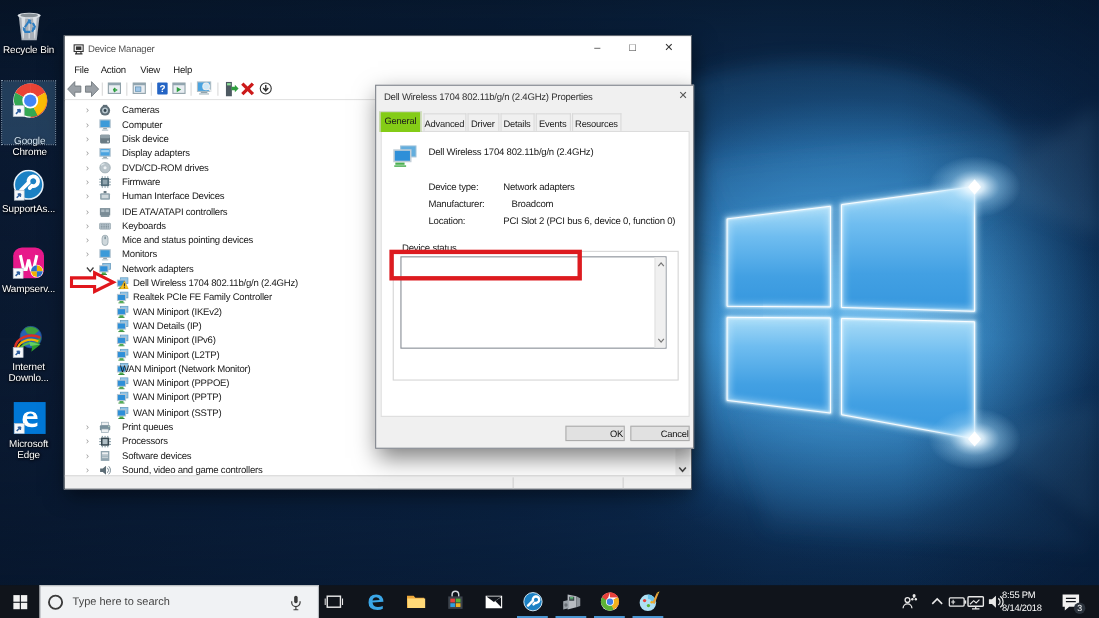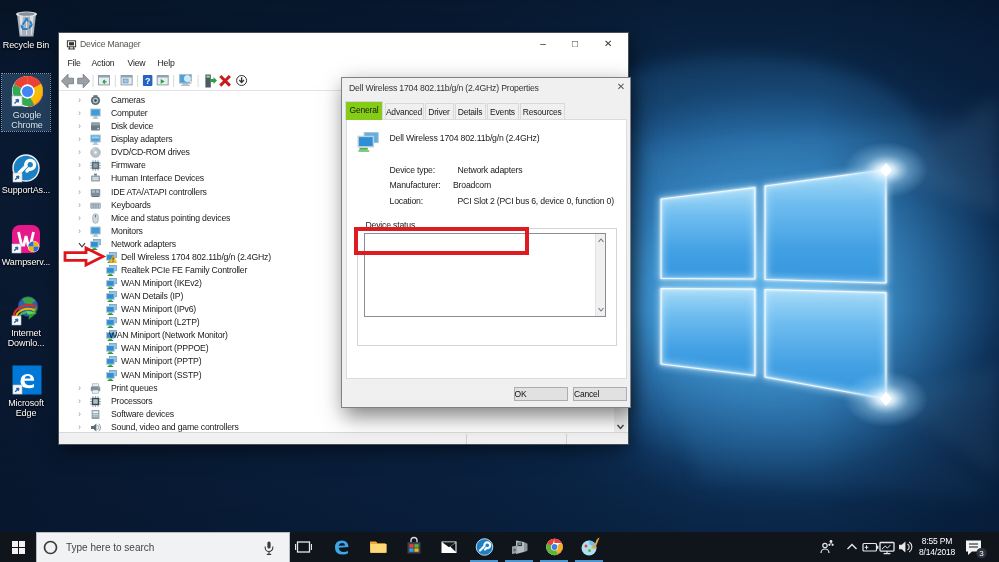--- a/index.html
+++ b/index.html
@@ -21,26 +21,26 @@
 .trow .lbl{position:absolute;top:0}
 #dm .sbar{position:absolute;bottom:0;left:0;width:100%;height:12px;background:#f0f0f0;border-top:1px solid #d9d9d9}
 #dm .vscroll{position:absolute;right:1px;top:59px;width:13px;height:341px;background:#f0f0f0}
 
 #dlg{position:absolute;left:341px;top:77px;width:290px;height:331px;background:#f0f0f0;border:1px solid #7e838b;box-shadow:3px 8px 20px rgba(0,0,0,.5);font-size:8.7px;letter-spacing:-0.2px;color:#111}
 #dlg .dtitle{position:absolute;left:7px;top:5px;color:#333;font-size:8.7px}
 #dlg .tab{position:absolute;top:25px;height:17px;background:#f0f0f0;border:1px solid #d9d9d9;border-bottom:none;text-align:center;font-size:8.5px;color:#1a1a1a;line-height:16px}
 #dlg .tab.on{top:23px;height:19px;background:#84cc16;z-index:3}
 #dlg .page{position:absolute;left:4px;top:41px;width:281px;height:260px;background:#fff;border:1px solid #dcdcdc}
 #dlg .row{position:absolute;font-size:8.7px;color:#1a1a1a}
-.btn{position:absolute;width:54px;height:14px;background:#e1e1e1;border:1px solid #adadad;font-size:8.5px;color:#111;text-align:left;line-height:12px}
+.btn{position:absolute;width:54px;height:14px;background:#e1e1e1;border:1px solid #adadad;font-size:8.5px;color:#111;text-align:right;line-height:12px}
 
 #task{position:absolute;left:0;top:532px;width:999px;height:30px;background:#10141b}
 #task .ticon{position:absolute;top:0;height:30px}
 #search{position:absolute;left:36px;top:0;width:254px;height:30px;background:#f0f2f4;border:1px solid #b8bcc0;border-bottom:none}
-#clock{position:absolute;left:911px;width:52px;top:4px;color:#fff;font-size:8.5px;text-align:center;line-height:11px;letter-spacing:-0.2px}
+#clock{position:absolute;left:911px;width:52px;top:4px;color:#fff;font-size:8.5px;line-height:11px;letter-spacing:-0.2px}
 </style></head>
 <body>
 <svg id="wall" width="999" height="562" viewBox="0 0 999 562">
 <defs>
 <linearGradient id="sky" x1="0" y1="0" x2="1" y2="0">
  <stop offset="0" stop-color="#0a1930"></stop>
         <stop offset="0.45" stop-color="#0c2444"></stop>
  <stop offset="0.7" stop-color="#0e3058"></stop>
         <stop offset="1" stop-color="#0d2f56"></stop>
 </linearGradient>
@@ -166,21 +166,21 @@
   <path d="M16.5,1 A15.5,15.5 0 0 1 30.1,9 L16.5,9 Z M30.1,9 A15.5,15.5 0 0 1 16.5,32" fill="#ea4335"></path>
   <path d="M16.5,1 A15.5,15.5 0 0 1 30.1,9 L16.5,16.5 Z" fill="#ea4335"></path>
   <path d="M30.1,9 A15.5,15.5 0 0 1 23,29.9 L16.5,16.5 Z" fill="#fbbc05"></path>
   <path d="M23,29.9 A15.5,15.5 0 0 1 3,9.2 L16.5,16.5 Z" fill="#34a853"></path>
   <path d="M3,9.2 A15.5,15.5 0 0 1 16.5,1 L16.5,16.5 Z" fill="#ea4335"></path>
   <circle cx="16.5" cy="16.5" r="7.2" fill="#fff"></circle>
   <circle cx="16.5" cy="16.5" r="5.6" fill="#4285f4"></circle>
   <rect x="1" y="21" width="10" height="10" fill="#f6f8fa" stroke="#b8c2cc" stroke-width="0.6"></rect>
   <path d="M3.5,28.5 l4,-4 m0,0 l-3,0.4 m3,-0.4 l-0.4,3" stroke="#2f5f9e" stroke-width="1.4" fill="none"></path>
  </svg>
- <div style="margin-top:3px">Google<br>Chrome</div>
+ <div style="margin-top:16px">Google<br>Chrome</div>
 </div>
 <div class="dico" style="left:-2px;top:154px">
  <svg width="30" height="30" viewBox="0 0 30 30">
   <circle cx="15" cy="14" r="13" fill="#1b81c4"></circle>
   <circle cx="15" cy="14" r="13" fill="none" stroke="#e8f2fa" stroke-width="1.4"></circle>
   <path d="M8,19 L15,12 a4.4,4.4 0 1 1 3,3 L16,17" stroke="#fff" stroke-width="3.4" fill="none" stroke-linecap="round"></path>
   <rect x="2" y="19" width="9" height="9" fill="#f6f8fa" stroke="#b8c2cc" stroke-width="0.6"></rect>
   <path d="M4.2,25.8 l3.6,-3.6 m0,0 l-2.7,0.35 m2.7,-0.35 l-0.35,2.7" stroke="#2f5f9e" stroke-width="1.3" fill="none"></path>
  </svg>
  <div style="margin-top:2px">SupportAs...</div>
@@ -590,21 +590,21 @@
  <svg width="22" height="20" viewBox="0 0 11 10" style="position:absolute;left:15px;top:54px">
   <rect x="3.6" y="0.3" width="7" height="5" fill="#63aede" stroke="#9fc3da" stroke-width="0.5"></rect>
   <rect x="0.6" y="2.2" width="7.6" height="5.2" fill="#2e8fd8" stroke="#c3cfd8" stroke-width="0.7"></rect>
   <rect x="1.2" y="7.9" width="4.2" height="1" fill="#4caf50"></rect>
   <rect x="0.7" y="9.1" width="5.4" height="0.8" fill="#66bb6a"></rect>
  </svg>
  <div class="row" style="left:47.5px;top:55px">Dell Wireless 1704 802.11b/g/n (2.4GHz)</div>
  <div class="row" style="left:47.5px;top:86.5px">Device type:</div>
  <div class="row" style="left:115.5px;top:86.5px">Network adapters</div>
  <div class="row" style="left:47.5px;top:102px">Manufacturer:</div>
- <div class="row" style="left:111px;top:102px">Broadcom</div>
+ <div class="row" style="left:123px;top:102px">Broadcom</div>
  <div class="row" style="left:47.5px;top:118px">Location:</div>
  <div class="row" style="left:115.5px;top:118px">PCI Slot 2 (PCI bus 6, device 0, function 0)</div>
  <div style="position:absolute;left:14.5px;top:149.5px;width:260px;height:118px;border:1px solid #d5d5d5"></div>
  <div class="row" style="left:20.5px;top:141.5px;background:#fff;padding:0 3px">Device status</div>
  <div style="position:absolute;left:21.5px;top:154.5px;width:242px;height:84px;background:#fff;border:1px solid #888e96">
   <div style="position:absolute;right:0;top:0;width:10px;height:100%;background:#f0f0f0;border-left:1px solid #e2e2e2">
    <svg width="10" height="9" style="position:absolute;top:2px;left:0">
           <polyline points="2.5,6 5,3 7.5,6" fill="none" stroke="#777" stroke-width="1.1"></polyline>
         </svg>
    <svg width="10" height="9" style="position:absolute;bottom:2px;left:0">

